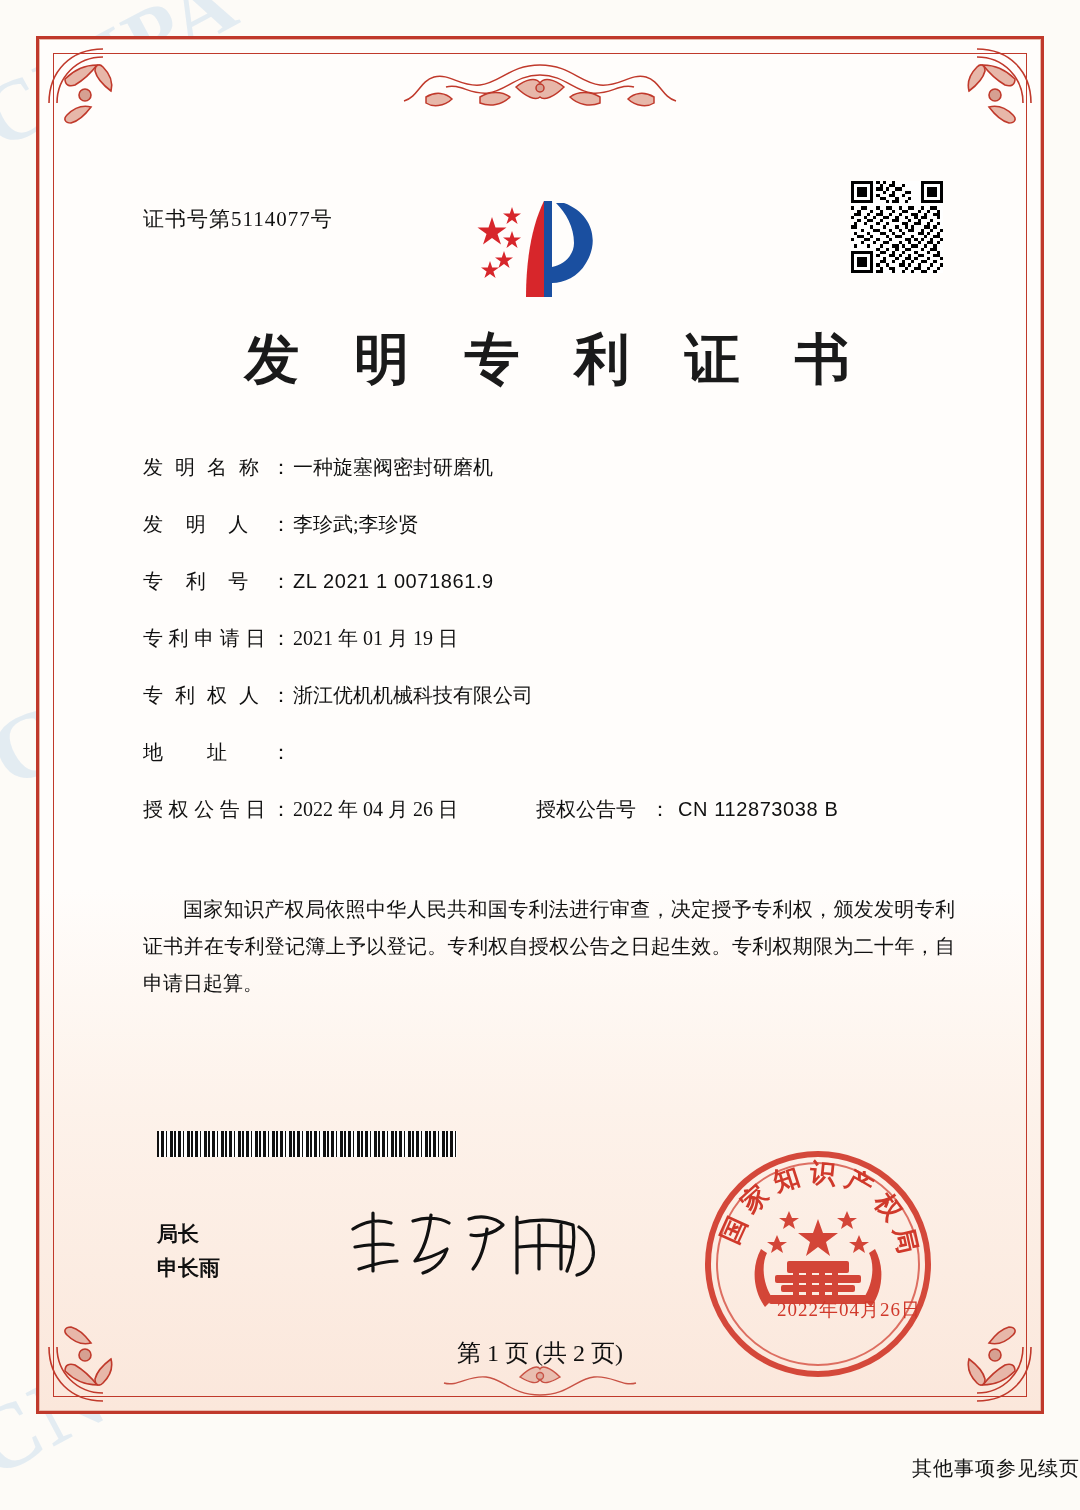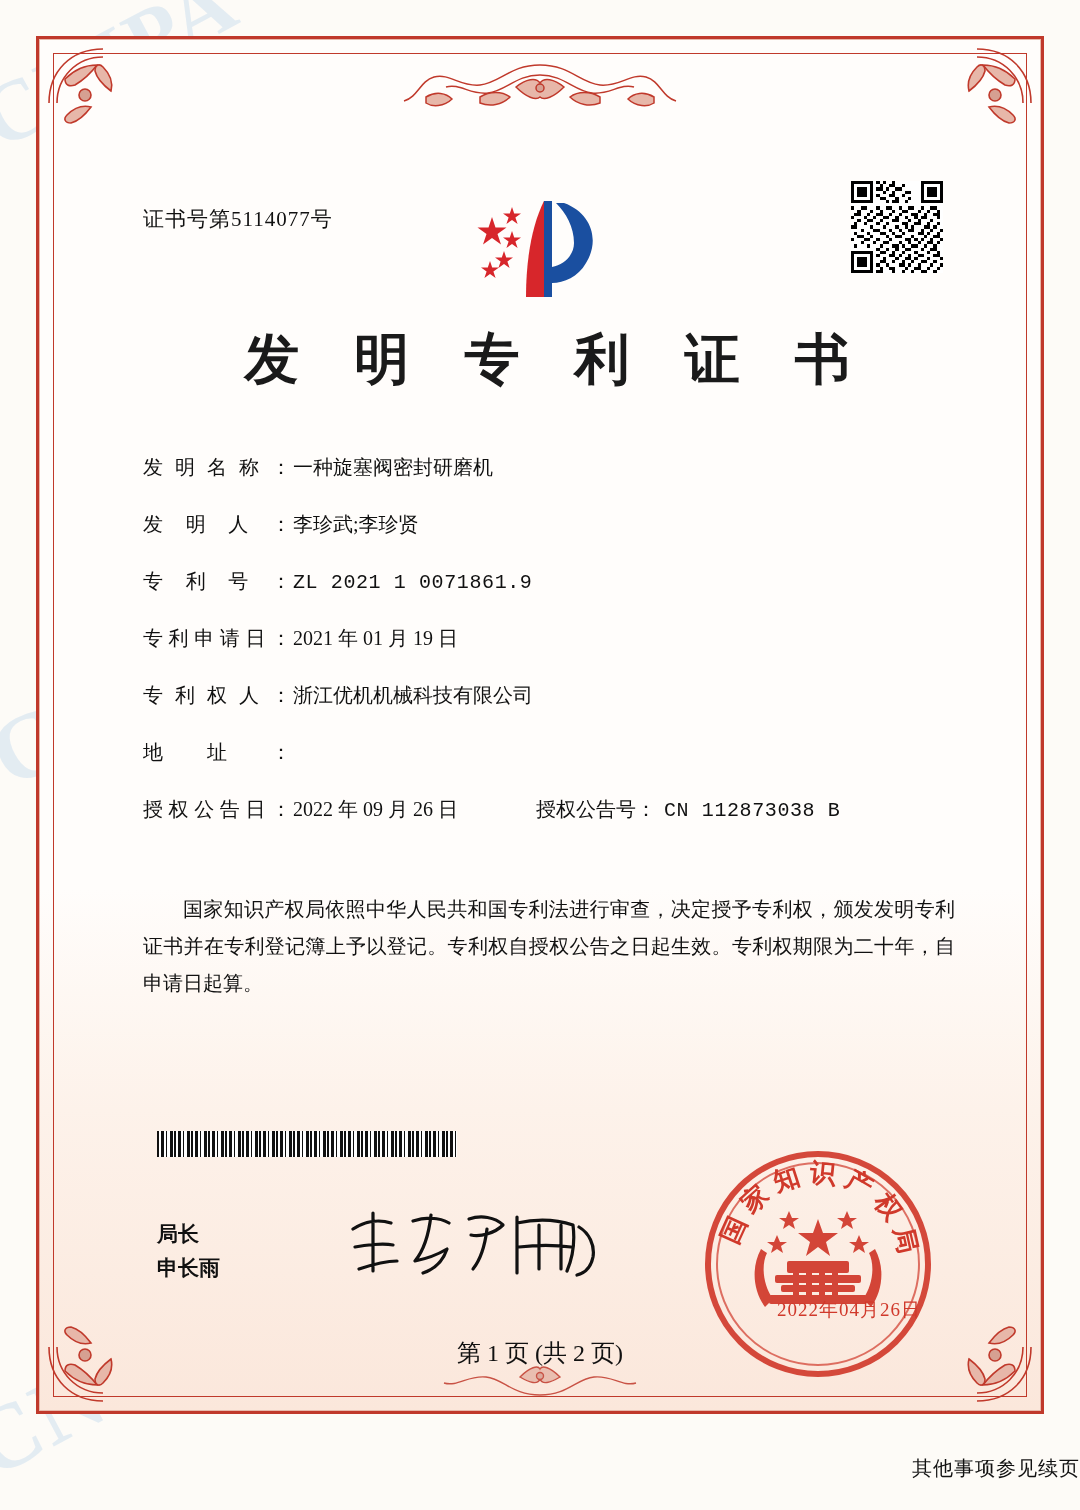--- a/index.html
+++ b/index.html
@@ -88,25 +88,25 @@
   }
   .row{display:flex;align-items:baseline;margin-bottom:30px;}
   .lbl{
     width:150px;flex:0 0 150px;
     display:flex;justify-content:space-between;
     font-size:20px;
   }
   .lbl span{display:inline-block;}
   .colon{margin:0 2px 0 0;}
   .val{font-size:20px;color:#111;}
-  .val-mono{font-family:Liberation Mono, monospace;letter-spacing:.6px;}
+  .val-mono{font-family:Liberation Sans, sans-serif;letter-spacing:.6px;}
 
   .row-dual{display:flex;align-items:baseline;margin-bottom:22px;}
   .dual-b{margin-left:78px;display:flex;align-items:baseline;}
-  .dual-b .lbl{width:130px;flex:0 0 130px;}
+  .dual-b .lbl{width:130px;flex:0 0 130px;gap:14px;}
 
   
   .paras{
     position:absolute;left:104px;right:86px;top:852px;
     font-size:20px;line-height:37px;color:#111;text-align:justify;
   }
   .paras p{margin:0;text-indent:2em;}
 
   
   .barcode{
@@ -512,21 +512,21 @@
     <div class="row-dual">
       <div style="display:flex;align-items:baseline;">
         <div class="lbl">
           <span>授</span>
             <span>权</span>
             <span>公</span>
             <span>告</span>
             <span>日</span>
             <span class="colon">：</span>
         </div>
-        <div class="val">2022 年 09 月 26 日</div>
+        <div class="val">2022 年 04 月 26 日</div>
       </div>
       <div class="dual-b">
         <div class="lbl" style="width:auto;flex:0 0 auto;">
           <span>授权公告号</span>
             <span class="colon">：</span>
         </div>
         <div class="val val-mono" style="margin-left:6px;">CN 112873038 B</div>
       </div>
     </div>
 

